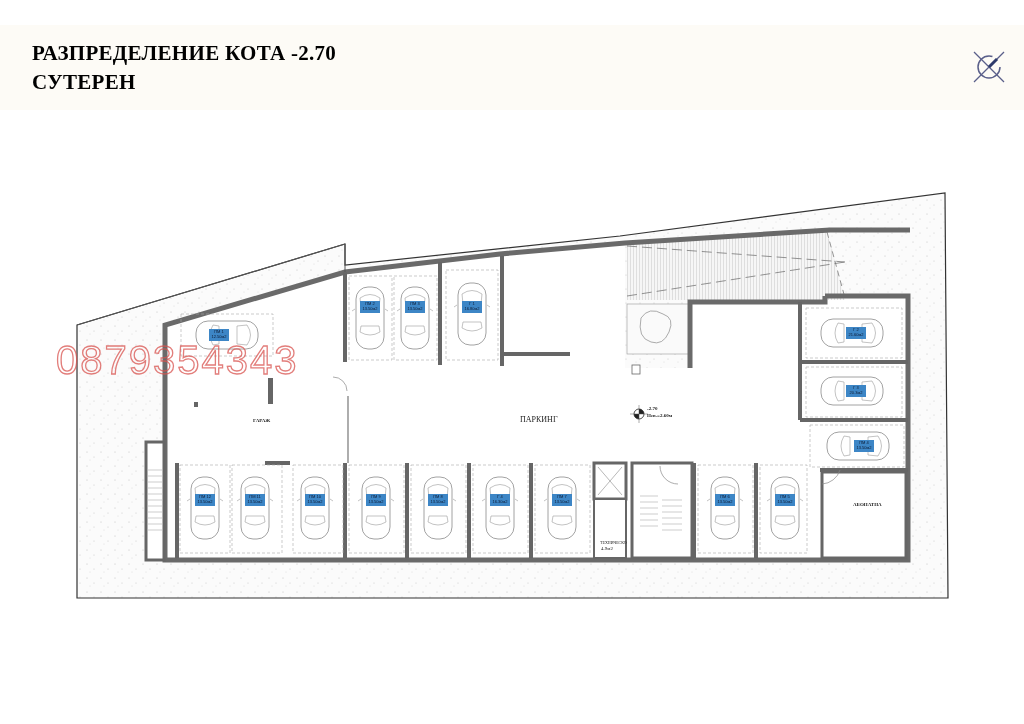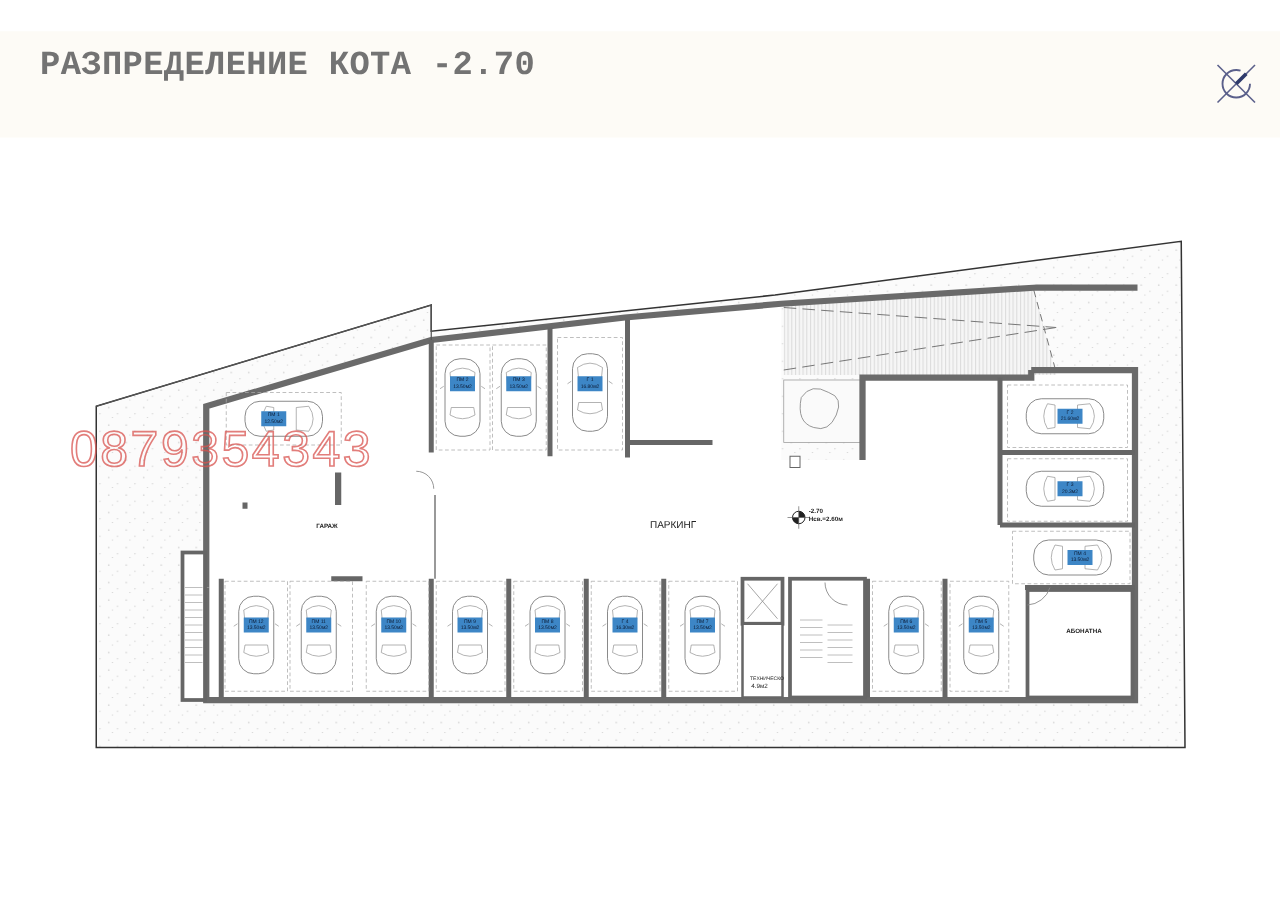--- a/index.html
+++ b/index.html
@@ -1,31 +1,32 @@
 <!DOCTYPE html>
 <html><head>
 <meta charset="utf-8">
 <style>
   html,body{margin:0;padding:0;background:#ffffff;}
   body{width:1024px;height:724px;position:relative;overflow:hidden;font-family:"Liberation Sans",sans-serif;}
   .header{position:absolute;left:0;top:25px;width:1024px;height:85px;background:#fdfbf6;}
-  .title{position:absolute;left:32px;top:14px;color:#737373;font-family:Liberation Mono, monospace;font-weight:bold;font-size:27px;line-height:29px;letter-spacing:0.3px;}
+  .title{position:absolute;left:32px;top:14px;color:#000000;font-family:Liberation Serif, serif;font-weight:bold;font-size:21px;line-height:29px;letter-spacing:0.3px;}
   .north{position:absolute;left:968px;top:46px;width:42px;height:42px;}
   .plan{position:absolute;left:0;top:0;width:1024px;height:724px;}
-  .lbl{position:absolute;font-family:Liberation Sans, sans-serif;color:#222;white-space:nowrap;}
+  .lbl{position:absolute;font-family:Liberation Serif, serif;color:#222;white-space:nowrap;}
   .tag{position:absolute;background:#3d86c6;color:#0c1a33;font-size:4px;line-height:5px;text-align:center;font-family:"Liberation Sans",sans-serif;}
   .tag span{display:block;}
   .phone{position:absolute;left:56px;top:326px;font-family:"Liberation Sans",sans-serif;font-size:40px;color:transparent;-webkit-text-stroke:1.3px #d9534f;letter-spacing:2px;opacity:.75;margin-top:12px;}
 </style>
 </head>
 <body>
 
 <div class="header">
   <div class="title">
     <div>РАЗПРЕДЕЛЕНИЕ КОТА -2.70</div>
+    <div>СУТЕРЕН</div>
   </div>
 </div>
 
 <svg class="north" viewBox="0 0 42 42">
   <circle cx="21" cy="21" r="11" fill="none" stroke="#5a5f8a" stroke-width="1.5" stroke-dasharray="55 14"></circle>
   <line x1="6" y1="6" x2="36" y2="36" stroke="#5a5f8a" stroke-width="1.3"></line>
   <line x1="36" y1="6" x2="6" y2="36" stroke="#5a5f8a" stroke-width="1.3"></line>
   <line x1="21" y1="21" x2="29" y2="13" stroke="#2e3a6b" stroke-width="3"></line>
 </svg>
 

